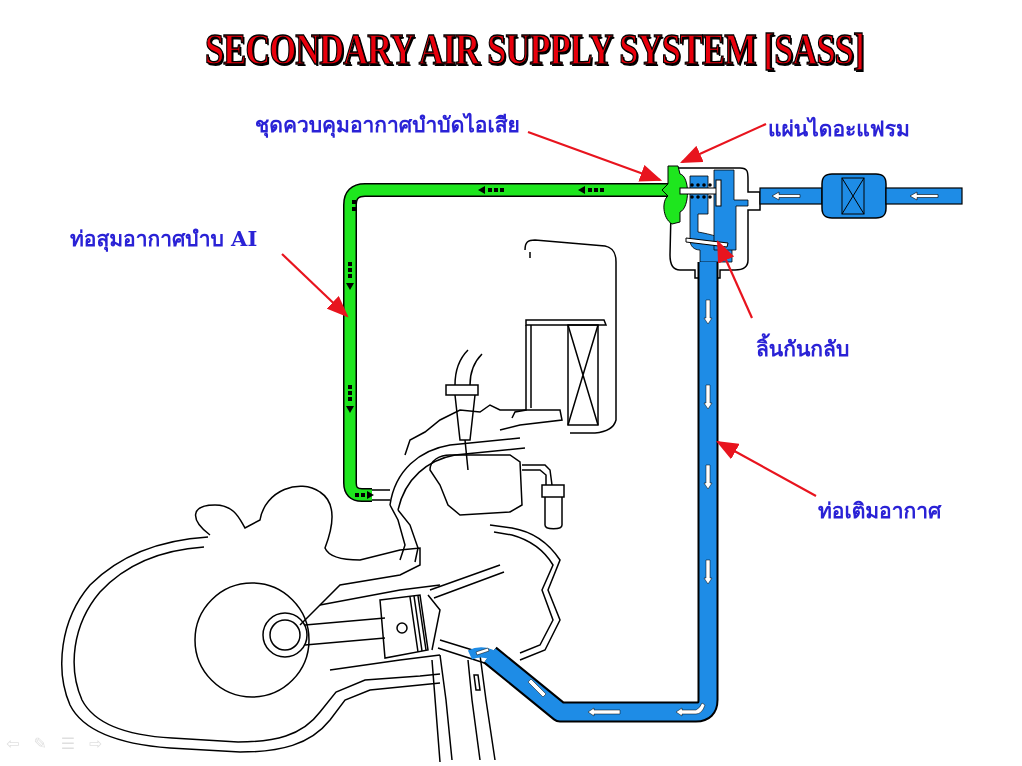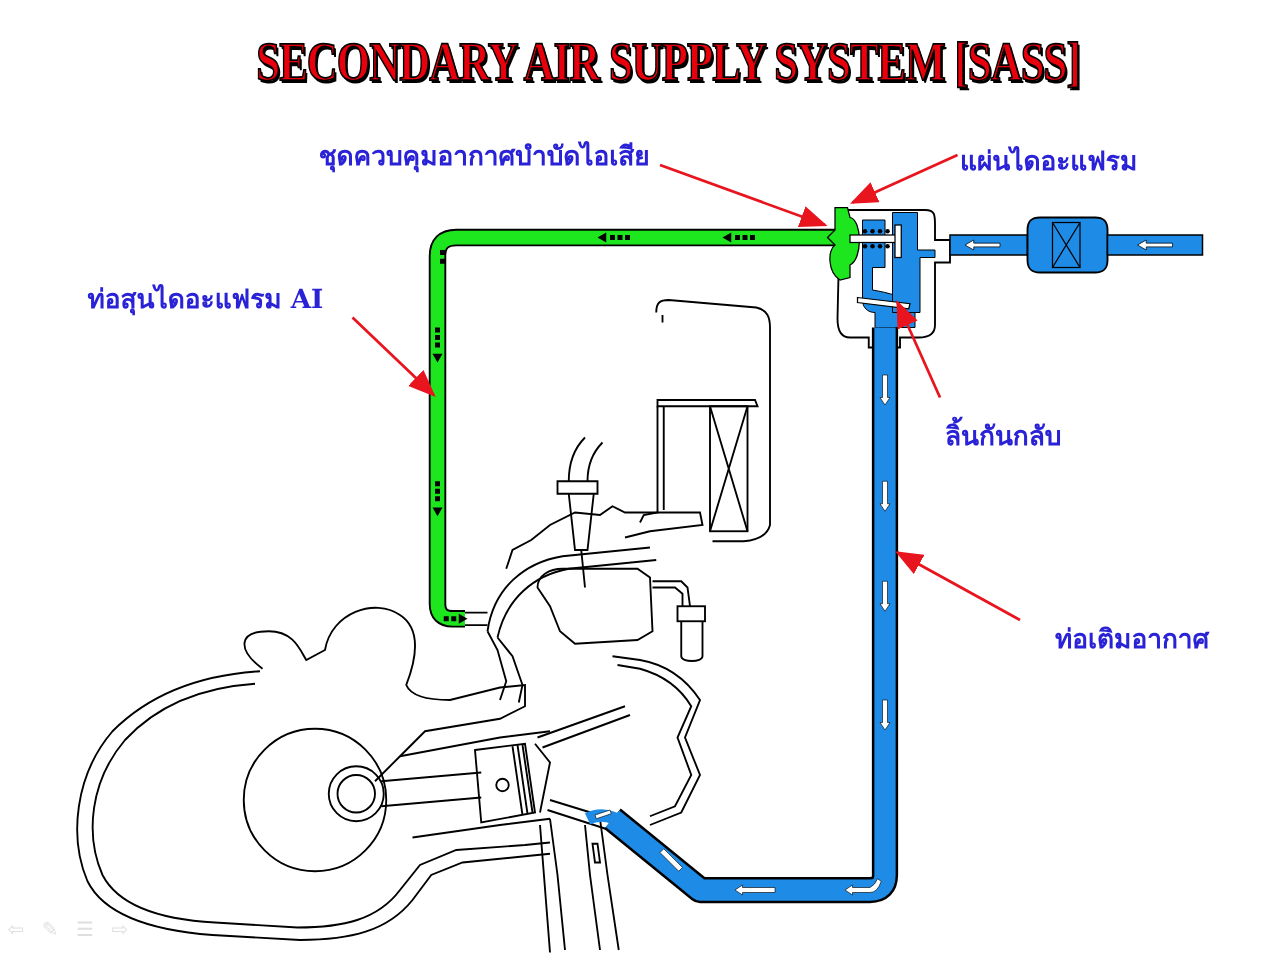--- a/index.html
+++ b/index.html
@@ -14,33 +14,33 @@
     line-height:52px;
   }
   .label {
     position:absolute; color:#2a22d6; font-family:"DejaVu Serif", serif;
     font-weight:bold; font-size:21px; white-space:nowrap; line-height:26px;
   }
   #lbl-controller { left:255px; top:112px; }
   #lbl-diaphragm { left:768px; top:104px;margin-top:12px; }
   #lbl-vacuum { left:70px; top:226px; }
   #lbl-reed { left:756px; top:336px; }
-  #lbl-supply { left:818px; top:498px;margin-left:26px; }
+  #lbl-supply { left:818px; top:498px; }
   #diagram { position:absolute; left:0; top:0; }
   #nav { position:absolute; left:6px; top:734px; display:flex; gap:14px; opacity:0.18; }
   #nav span { font-size:16px; color:#555; font-family:"DejaVu Sans", sans-serif; }
 </style>
 </head>
 <body>
 
 <div id="title">SECONDARY AIR SUPPLY SYSTEM   [SASS]</div>
 
 <div class="label" id="lbl-controller">ชุดควบคุมอากาศบำบัดไอเสีย</div>
 <div class="label" id="lbl-diaphragm">แผ่นไดอะแฟรม</div>
-<div class="label" id="lbl-vacuum">ท่อสุนไดอะแฟรม AI</div>
+<div class="label" id="lbl-vacuum">ท่อสุมอากาศบำบ AI</div>
 <div class="label" id="lbl-reed">ลิ้นกันกลับ</div>
 <div class="label" id="lbl-supply">ท่อเติมอากาศ</div>
 
 <svg id="diagram" width="1022" height="766" viewBox="0 0 1022 766">
   <defs>
     <marker id="redhead" markerWidth="10" markerHeight="8" refX="9" refY="4" orient="auto">
       <path d="M0,0 L10,4 L0,8 Z" fill="#e8141e"></path>
     </marker>
   </defs>
 

